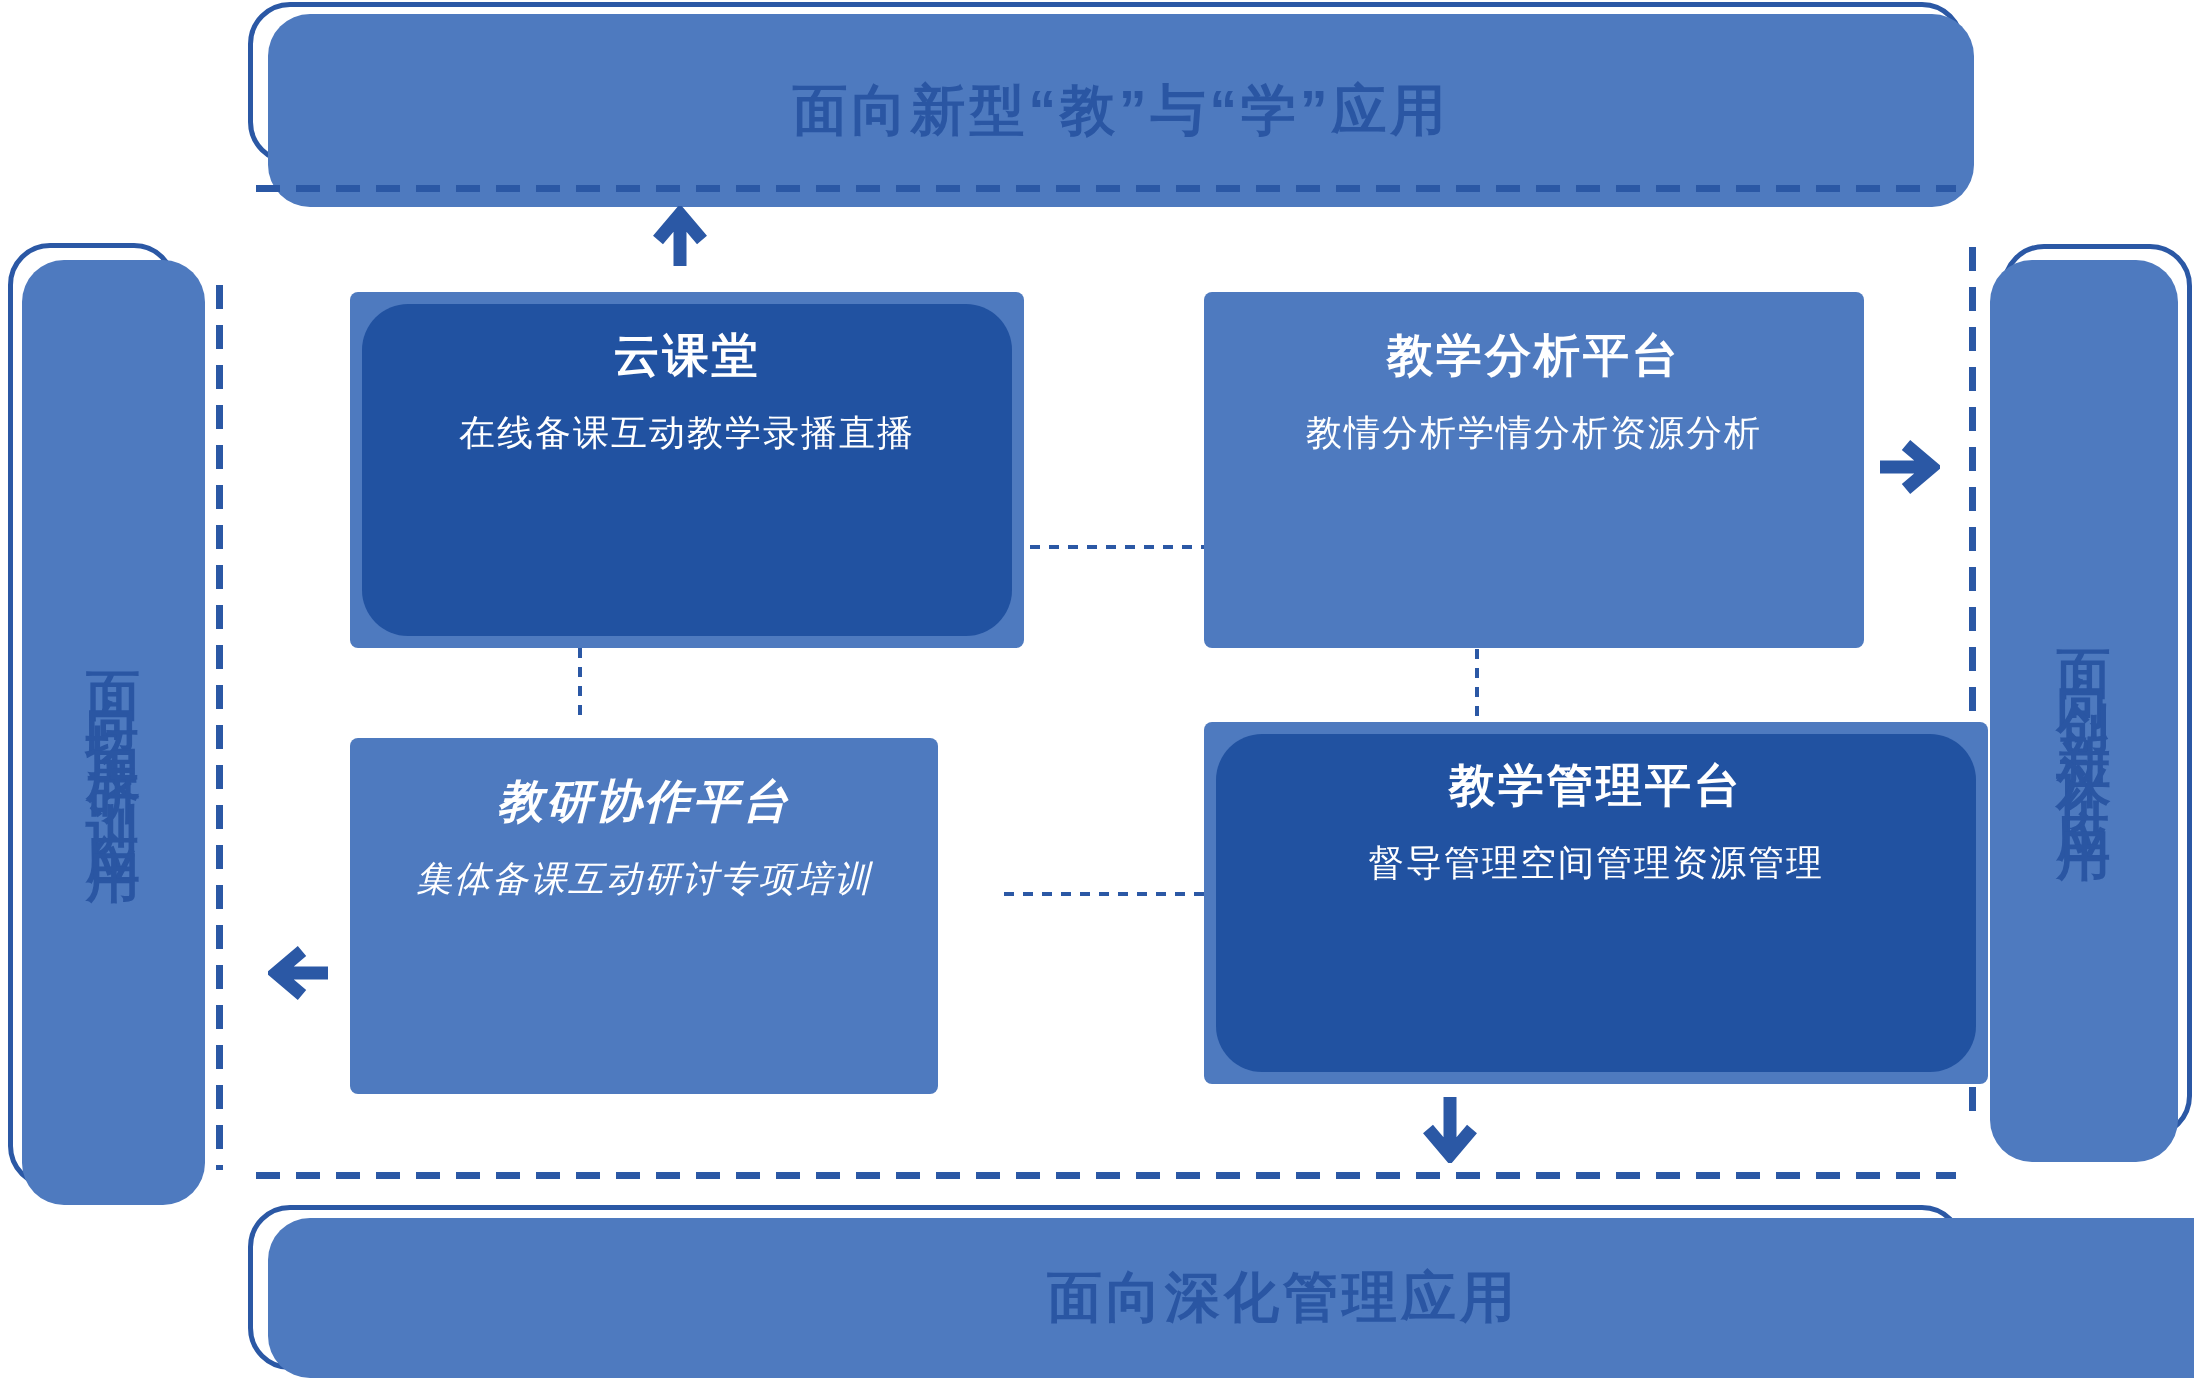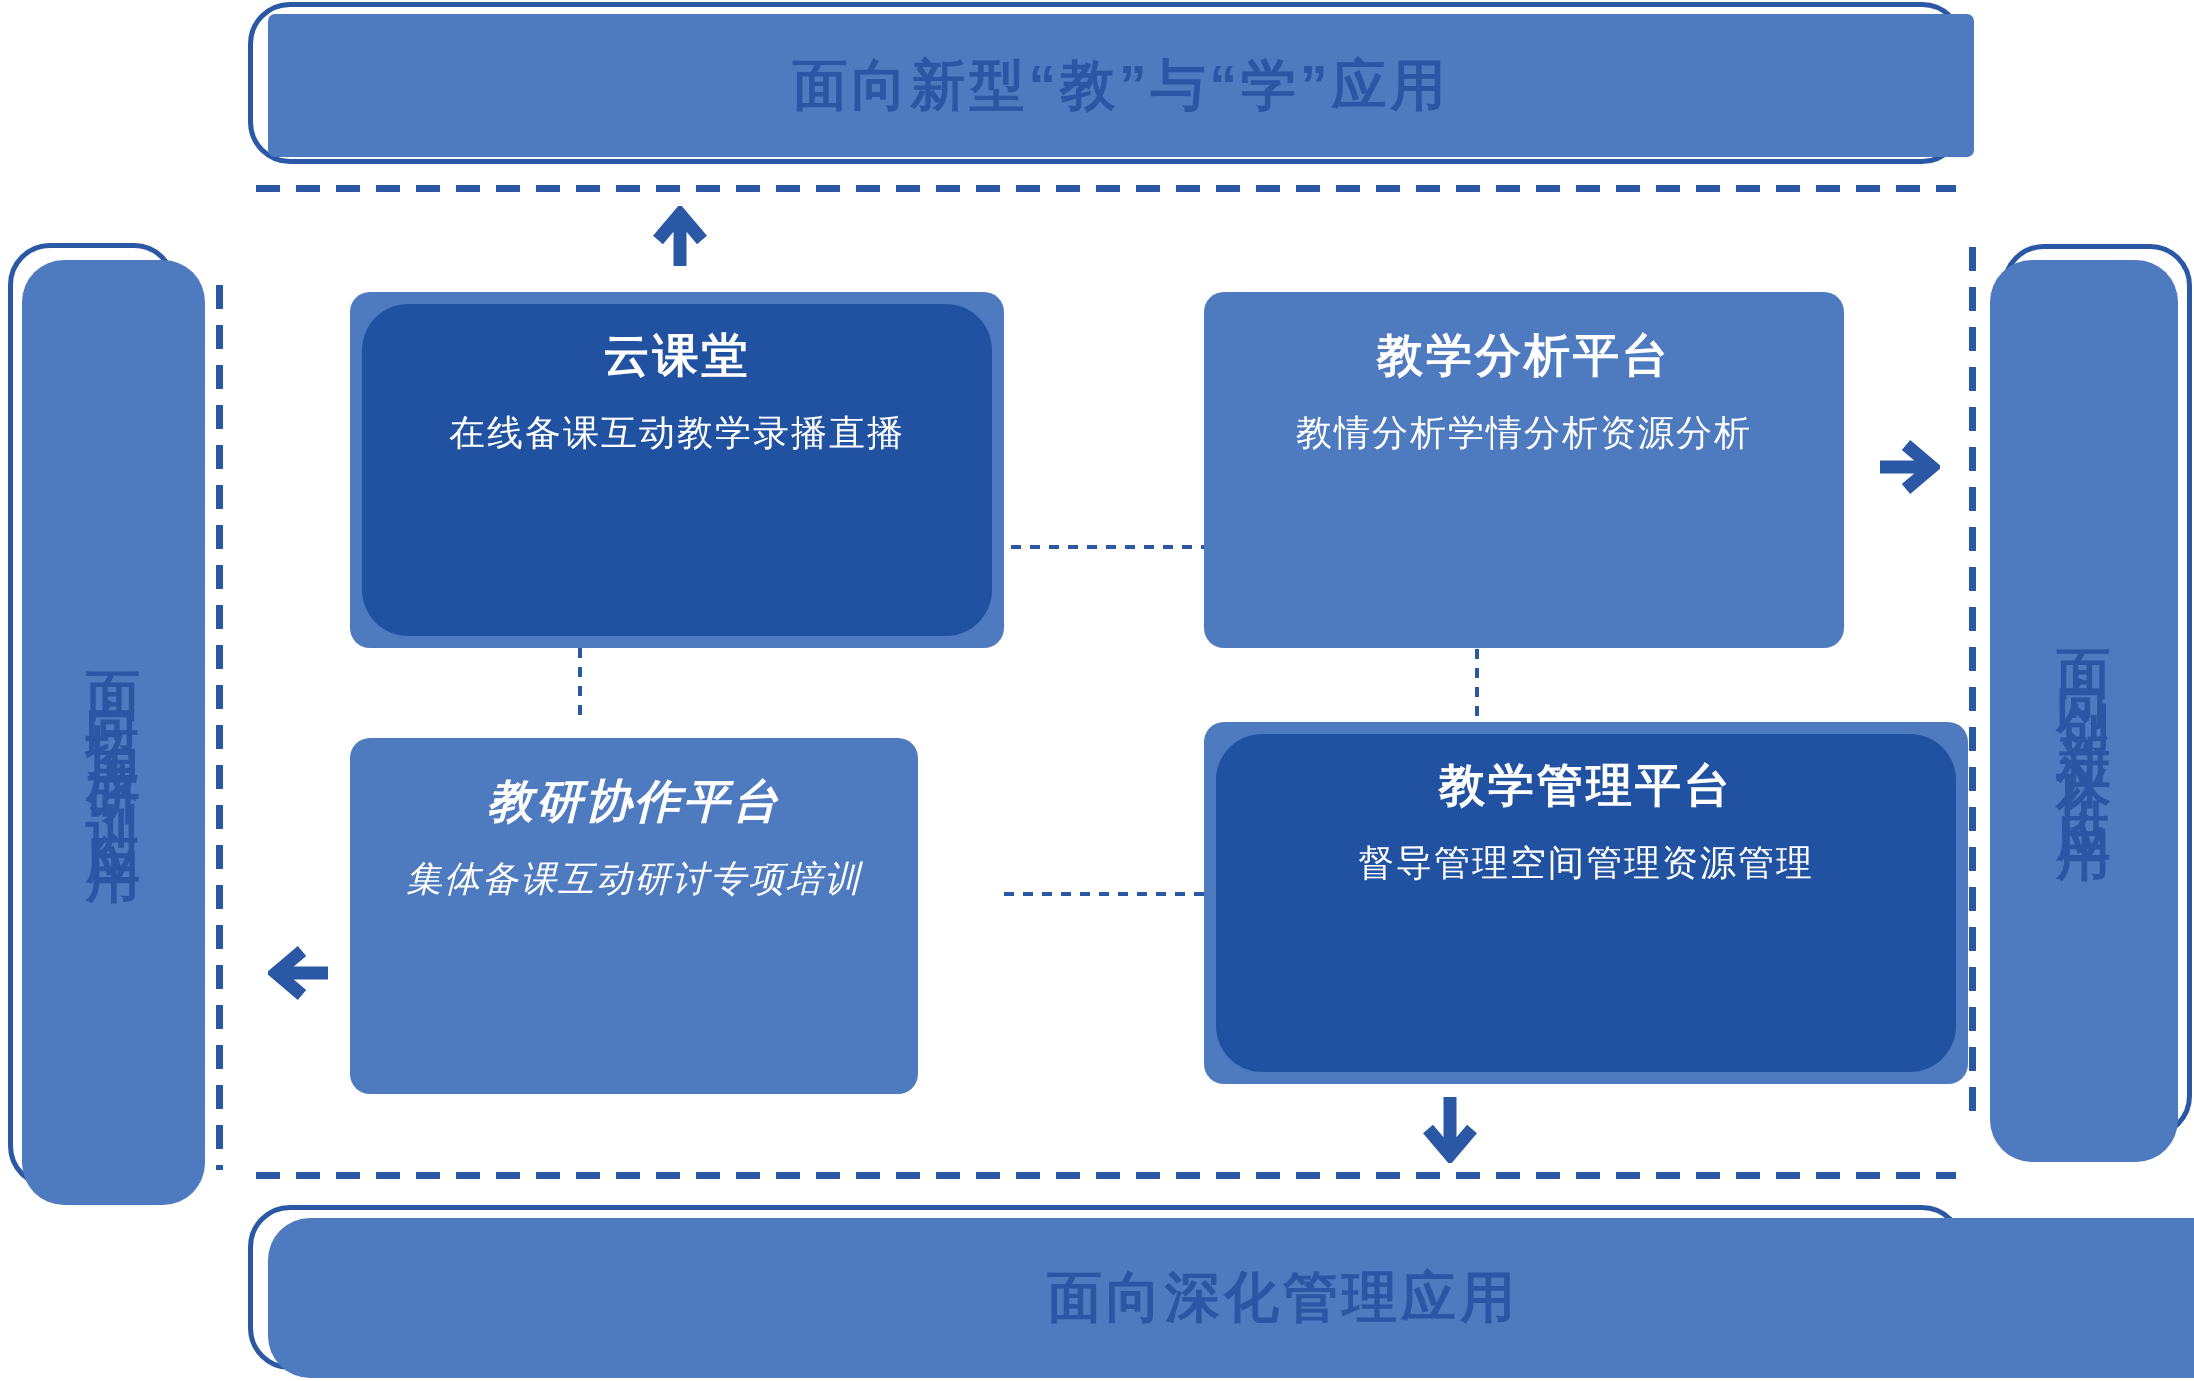--- a/index.html
+++ b/index.html
@@ -32,21 +32,21 @@
     writing-mode:vertical-rl;text-orientation:upright;letter-spacing:26px;
   }
   
   .dash-h{height:7px;background:repeating-linear-gradient(90deg,var(--line) 0 24px,transparent 24px 40px);}
   .dash-v{width:7px;background:repeating-linear-gradient(180deg,var(--line) 0 24px,transparent 24px 40px);}
   
   .conn-h{height:4px;background:repeating-linear-gradient(90deg,var(--line) 0 10px,transparent 10px 19px);}
   .conn-v{width:4px;background:repeating-linear-gradient(180deg,var(--line) 0 10px,transparent 10px 19px);}
   
   .card{
-    background:var(--mid);border-radius:20px;
+    background:var(--mid);border-radius:8px;padding-left:20px;
   }
   .card-inner{
     position:absolute;left:12px;top:12px;right:12px;bottom:12px;
     background:var(--dark);border-radius:46px;
   }
   .card-content{
     position:absolute;left:0;top:0;width:100%;height:100%;
     display:flex;flex-direction:column;align-items:center;color:#ffffff;
   }
   .card-title{
@@ -56,21 +56,21 @@
   .card-item{height:73px;line-height:73px;font-size:36px;letter-spacing:2px;}
   svg.arrow{display:block;}
   svg.arrow path{stroke:var(--line);stroke-width:13;fill:none;}
 </style>
 </head>
 <body>
 
 <div id="stage">
 
   <div class="abs outline" style="left:248px;top:2px;width:1706px;height:152px;"></div>
-  <div class="abs fill" style="left:268px;top:14px;width:1706px;height:143px;border-radius:7px;">
+  <div class="abs fill" style="left:268px;top:14px;width:1706px;height:193px;">
     <div class="h-banner-text">面向新型“教”与“学”应用</div>
   </div>
   <div class="abs dash-h" style="left:256px;top:185px;width:1700px;"></div>
 
   <div class="abs dash-h" style="left:256px;top:1172px;width:1700px;"></div>
   <div class="abs outline" style="left:248px;top:1205px;width:1706px;height:155px;"></div>
   <div class="abs fill" style="left:268px;top:1218px;width:2030px;height:160px;">
     <div class="h-banner-text">面向深化管理应用</div>
   </div>
 

